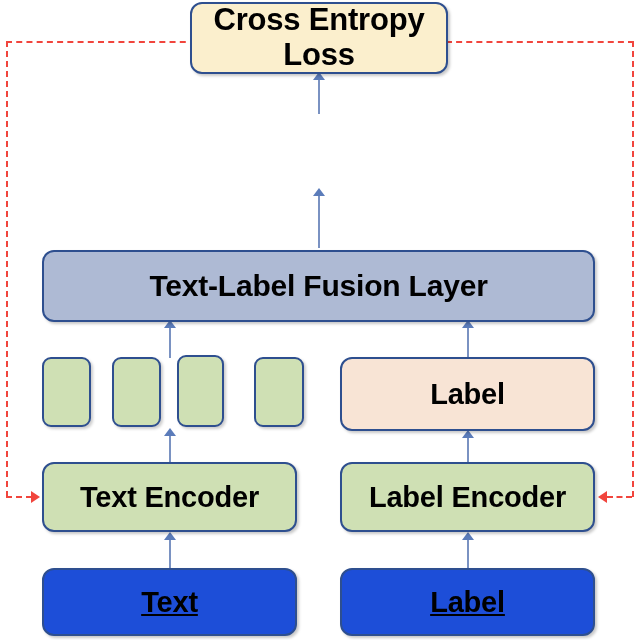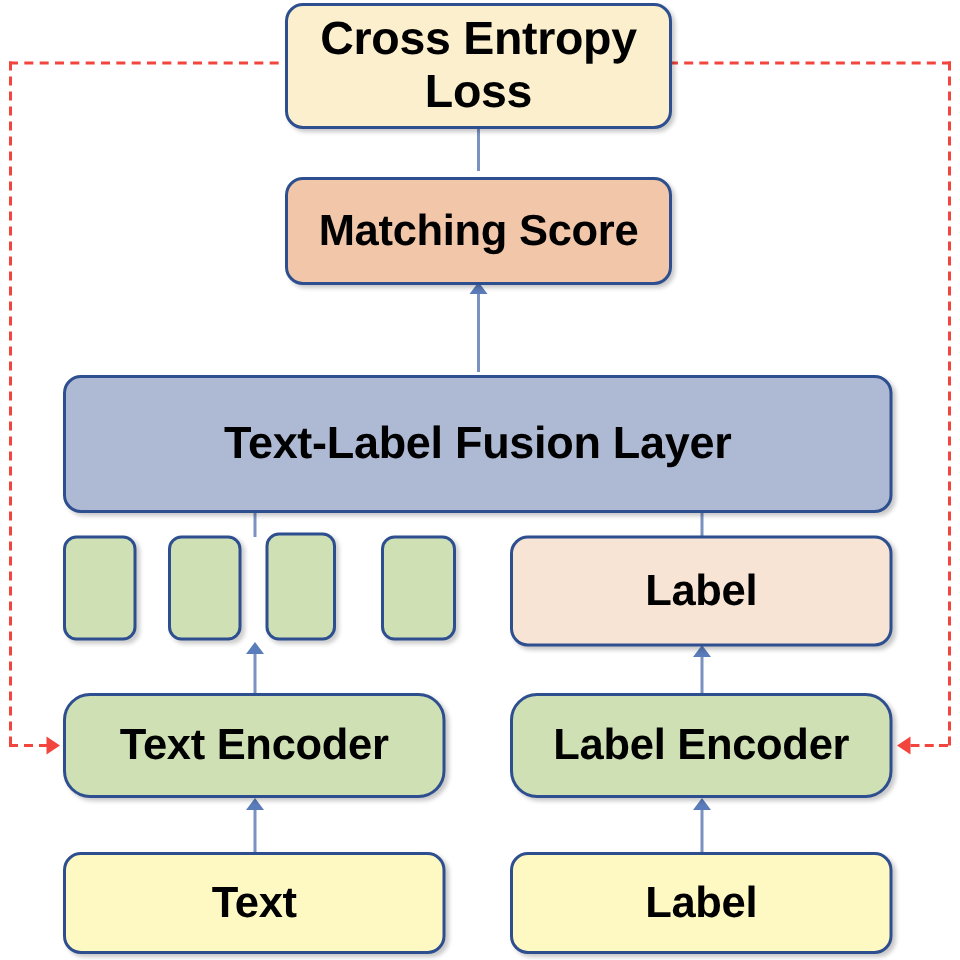--- a/index.html
+++ b/index.html
@@ -34,22 +34,22 @@
   }
   .node span {
     display: block;
     padding: 0 6px;
   }
   
   .fill-cream  { background: #fbefcd; }
   .fill-peach  { background: #f2c6a8; }
   .fill-lpeach { background: #f8e4d5; }
   .fill-blue   { background: #aebad4; }
-  .fill-lblue  { background: #fef9c3; }
-  .fill-green  { background: #cfe0b4; border-radius: 18px; }
+  .fill-lblue  { background: #1d4ed8; text-decoration: underline; }
+  .fill-green  { background: #cfe0b4; }
 
   .chip { border-radius: 9px; box-shadow: 2px 2px 3px rgba(0,0,0,0.20); }
 
   
   .vline {
     position: absolute;
     width: 2px;
     background: #7a92c2;
   }
   .vhead {
@@ -120,29 +120,26 @@
 
   <div class="vline" style="left:467px; top:432px; height:30px;"></div>
   <div class="vhead" style="left:462px; top:430px;"></div>
 
   <div class="vline" style="left:169px; top:534px; height:36px;"></div>
   <div class="vhead" style="left:164px; top:532px;"></div>
 
   <div class="vline" style="left:467px; top:534px; height:36px;"></div>
   <div class="vhead" style="left:462px; top:532px;"></div>
 
-  <div class="node fill-cream" style="left:190px; top:2px; width:258px; height:84px; font-size:31px;">
+  <div class="node fill-cream" style="left:190px; top:2px; width:258px; height:72px; font-size:31px;">
     <span>Cross Entropy Loss</span>
   </div>
 
-  <div class="node fill-peach" style="left:190px; top:118px; width:258px; height:72px; font-size:29px;">
-    <span>Matching Score</span>
-  </div>
 
-  <div class="node fill-blue" style="left:42px; top:250px; width:553px; height:92px; font-size:30px;">
+  <div class="node fill-blue" style="left:42px; top:250px; width:553px; height:72px; font-size:30px;">
     <span>Text-Label Fusion Layer</span>
   </div>
 
   <div class="node chip fill-green" style="left:42px; top:357px; width:49px; height:70px;">
     <span></span>
   </div>
   <div class="node chip fill-green" style="left:112px; top:357px; width:49px; height:70px;">
     <span></span>
   </div>
   <div class="node chip fill-green" style="left:177px; top:355px; width:47px; height:72px;">

